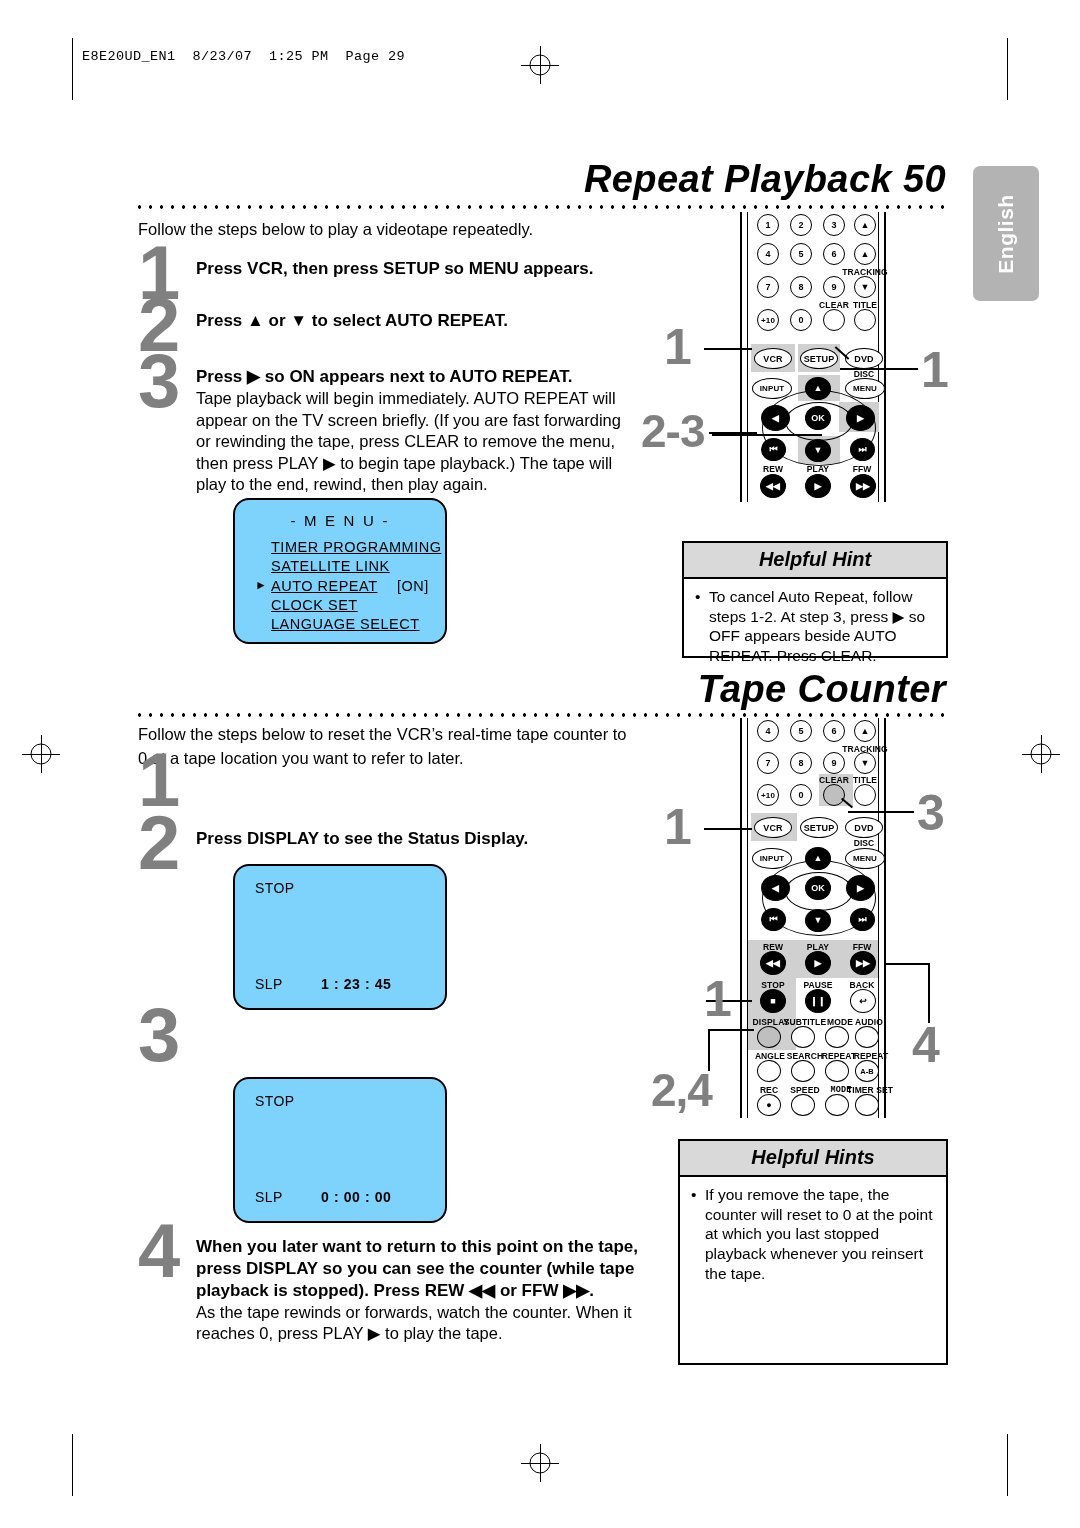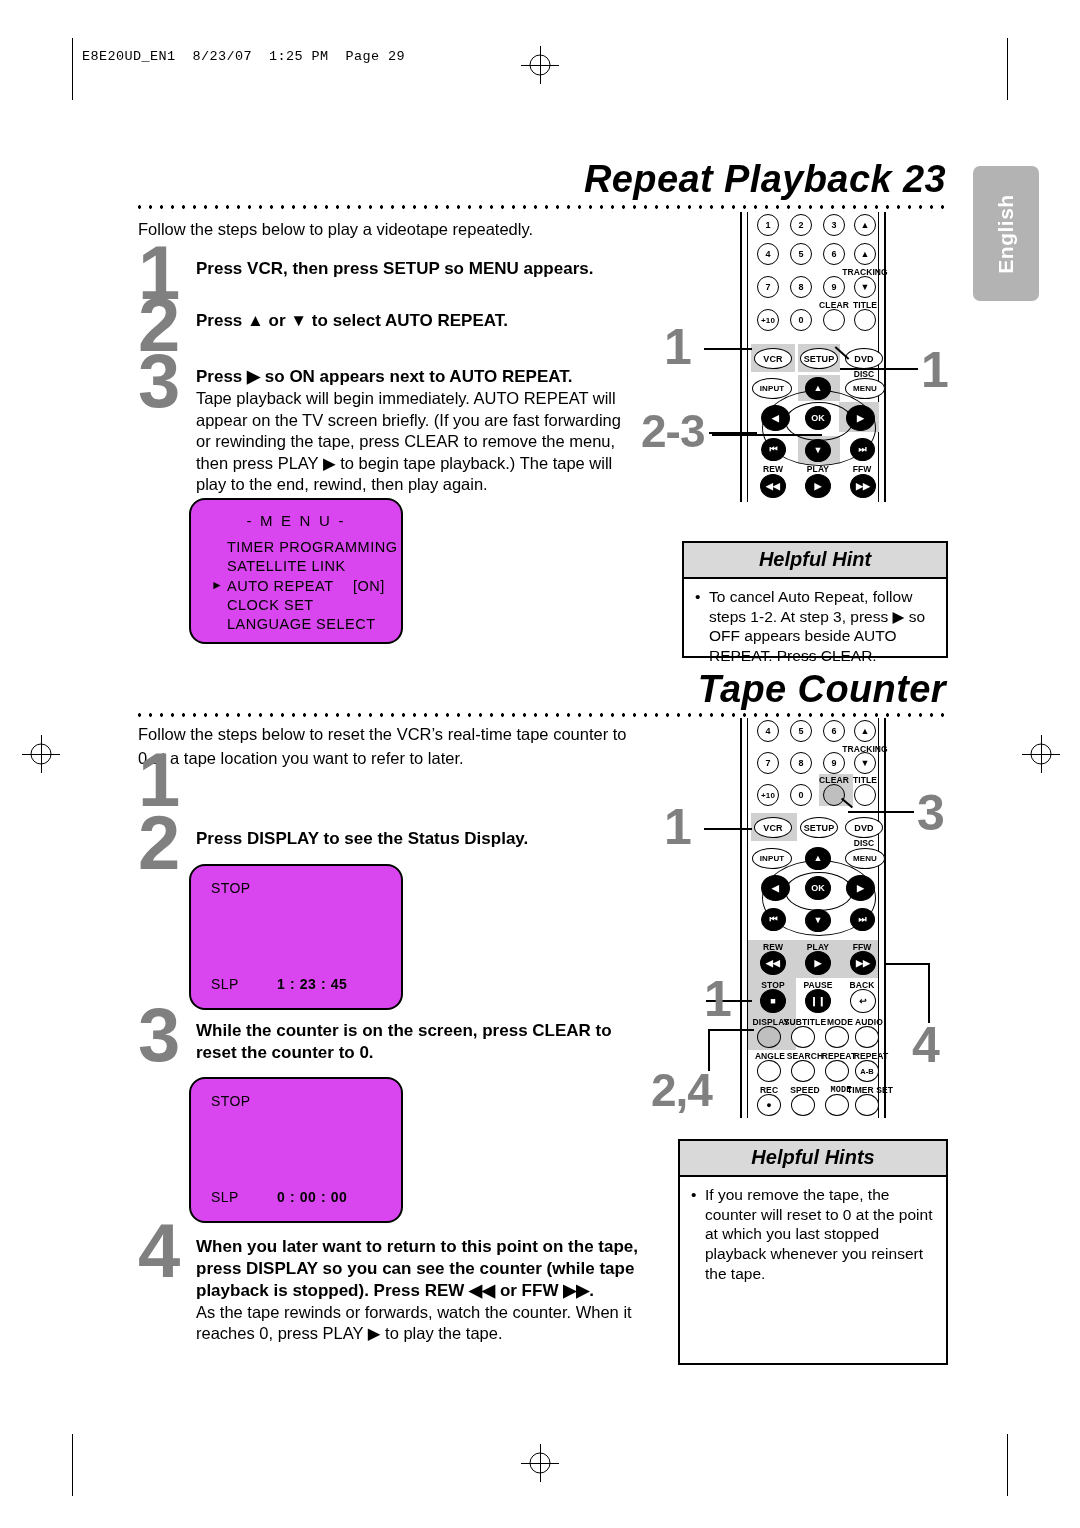--- a/index.html
+++ b/index.html
@@ -38,30 +38,30 @@
   
   .intro{position:absolute;font-size:16.5px;line-height:1.45;width:500px;}
   .step{position:absolute;}
   .step .num{position:absolute;left:0;top:-16px;font-size:76px;font-weight:bold;
      color:#808080;line-height:.82;font-family:"Liberation Sans",sans-serif;}
   .step .txt{margin-left:58px;font-size:16.5px;line-height:1.28;}
   .step .lead{font-weight:bold;font-size:17px;line-height:1.29;}
   .step .sub{font-size:16.5px;line-height:1.31;}
 
   
-  .tvbox{position:absolute;border:2px solid #000;border-radius:16px;background:#d946ef;}
+  .tvbox{position:absolute;border:2px solid #000;border-radius:16px;background:#7dd3fc;margin-left:44px;}
   .tvbox .t1{position:absolute;left:20px;top:14px;font-size:14px;letter-spacing:.4px;}
   .tvbox .t2{position:absolute;left:20px;bottom:16px;font-size:14px;letter-spacing:.4px;}
   .tvbox .t3{position:absolute;left:86px;bottom:16px;font-size:14px;
      font-weight:bold;letter-spacing:.6px;}
   .menubox .mtitle{position:absolute;left:0;right:0;top:12px;text-align:center;
      font-size:15px;letter-spacing:2.2px;}
   .menubox ul{margin:0;padding:0;list-style:none;position:absolute;left:36px;top:38px;
      font-size:14.5px;line-height:1.33;letter-spacing:.5px;}
-  .menubox li{position:relative;white-space:nowrap;}
+  .menubox li{position:relative;white-space:nowrap;text-decoration:underline;}
   .menubox li .car{position:absolute;left:-16px;top:1px;font-size:12px;}
   .menubox li .val{position:absolute;left:126px;top:0;}
 
   
   .hint{position:absolute;border:2px solid #000;background:#fff;}
   .hint .hd{background:#d9d9d9;border-bottom:2px solid #000;text-align:center;
      font-style:italic;font-weight:bold;font-size:20px;padding:5px 0 6px;}
   .hint ul{margin:0;padding:8px 10px 9px 9px;list-style:none;}
   .hint li{position:relative;padding-left:16px;font-size:15.5px;line-height:1.27;
      margin-bottom:1px;}
@@ -109,21 +109,21 @@
   <div class="reg" style="left:1022px;top:735px;">
       <i></i>
     </div>
 
   <div class="filehdr">E8E20UD_EN1  8/23/07  1:25 PM  Page 29</div>
 
   <div class="english-tab">
     <span>English</span>
   </div>
 
-  <div class="h-title" id="title-repeat">Repeat Playback  23</div>
+  <div class="h-title" id="title-repeat">Repeat Playback  50</div>
   <div class="dotline" style="left:134px;top:205px;width:812px;"></div>
 
   <div class="intro" style="left:138px;top:218px;">Follow the steps below to play a videotape repeatedly.</div>
 
   <div class="step" style="left:138px;top:258px;width:500px;">
     <div class="num">1</div>
     <div class="txt">
         <div class="lead">Press VCR, then press SETUP so MENU appears.</div>
       </div>
   </div>
@@ -261,23 +261,20 @@
   </div>
 
   <div class="tvbox" style="left:189px;top:864px;width:210px;height:142px;">
     <div class="t1">STOP</div>
     <div class="t2">SLP</div>
     <div class="t3">1 : 23 : 45</div>
   </div>
 
   <div class="step" style="left:138px;top:1020px;width:502px;">
     <div class="num">3</div>
-    <div class="txt">
-        <div class="lead">While the counter is on the screen, press CLEAR to reset the counter to 0.</div>
-      </div>
   </div>
 
   <div class="tvbox" style="left:189px;top:1077px;width:210px;height:142px;">
     <div class="t1">STOP</div>
     <div class="t2">SLP</div>
     <div class="t3">0 : 00 : 00</div>
   </div>
 
   <div class="step" style="left:138px;top:1236px;width:500px;">
     <div class="num">4</div>

